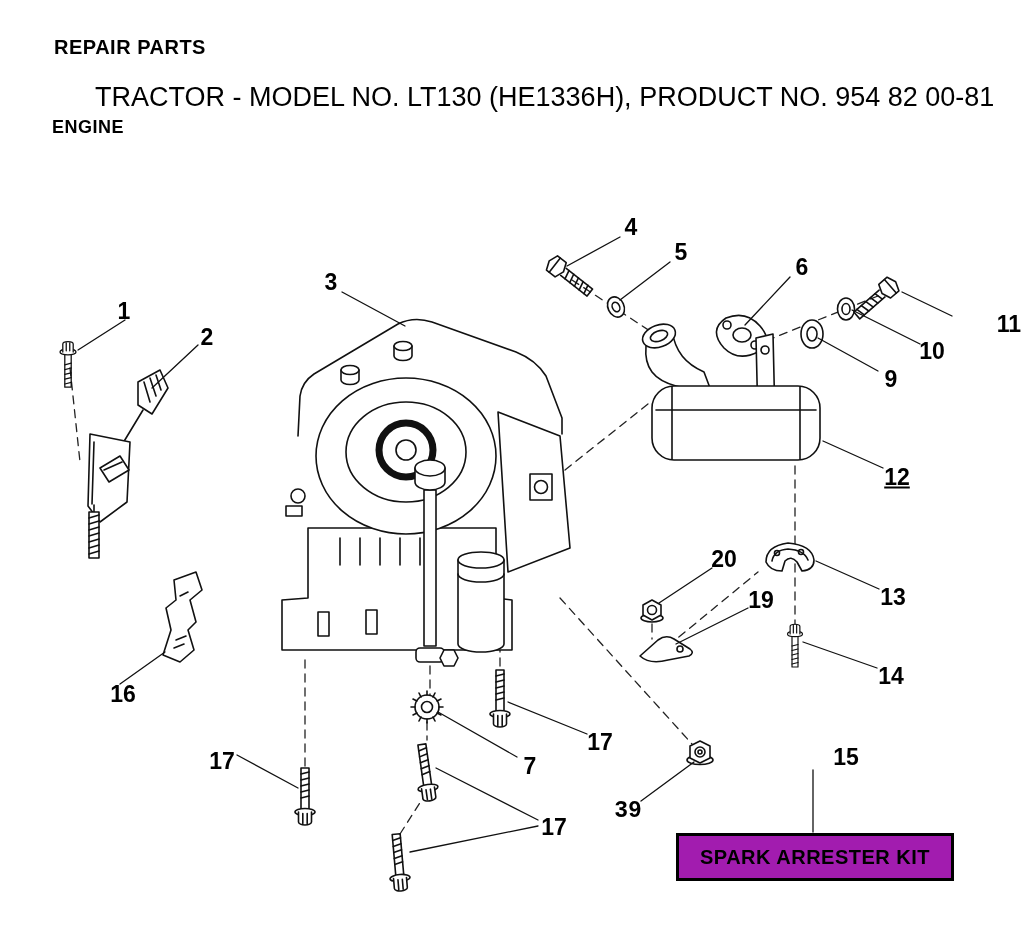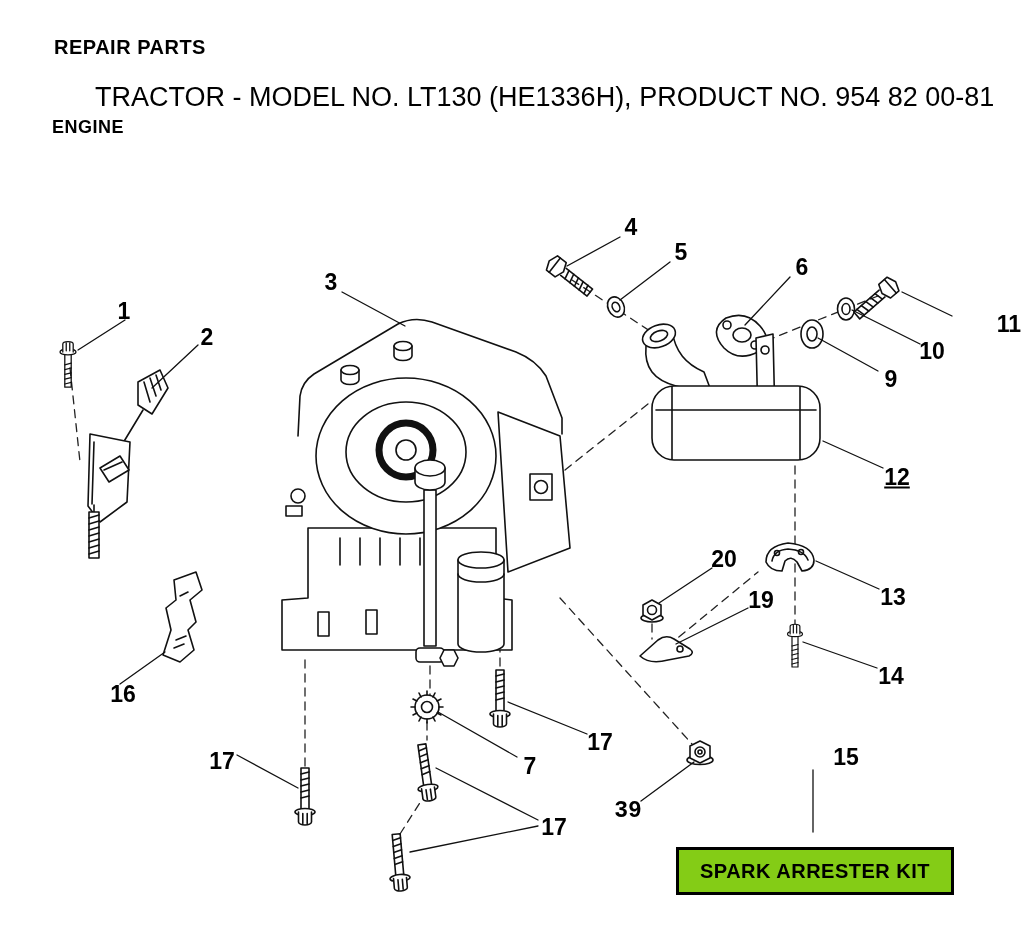--- a/index.html
+++ b/index.html
@@ -11,23 +11,23 @@
   .subtitle{position:absolute;left:95px;top:82px;margin:0;font-size:27px;font-weight:normal;}
   .section{position:absolute;left:52px;top:117px;margin:0;font-size:18px;font-weight:bold;letter-spacing:.5px;}
   .diagram-svg{position:absolute;left:0;top:0;width:1024px;height:933px;}
   .callout-layer{position:absolute;left:0;top:0;width:100%;height:100%;pointer-events:none;}
   .callout{
     position:absolute;transform:translate(-50%,-50%);
     font-size:23px;font-weight:bold;line-height:1;white-space:nowrap;
   }
   .kit-box{
     position:absolute;left:676px;top:833px;width:272px;height:42px;
-    border:3px solid #000;background:#84cc16;
+    border:3px solid #000;background:#a21caf;
     display:flex;align-items:center;justify-content:center;
-    font-size:20px;font-weight:bold;letter-spacing:.5px;margin-top:14px;
+    font-size:20px;font-weight:bold;letter-spacing:.5px;
   }
 </style>
 </head>
 <body>
 
 <div class="page">
 
   <h1 class="title">REPAIR PARTS</h1>
   <h2 class="subtitle">TRACTOR - MODEL NO. LT130 (HE1336H), PRODUCT NO. 954 82 00-81</h2>
   <h3 class="section">ENGINE</h3>

